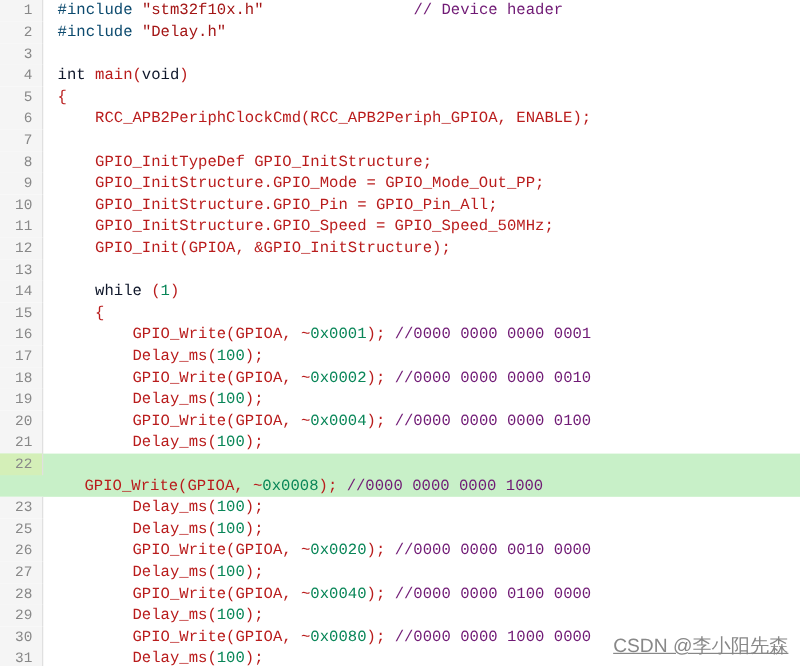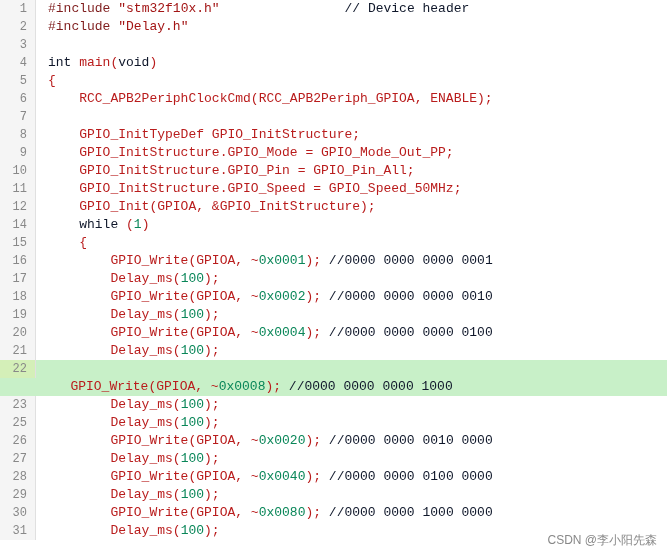--- a/index.html
+++ b/index.html
@@ -58,31 +58,32 @@
       padding-left: 8px;
       white-space: pre;
       color: #000000;
       font-size: 13px;
       line-height: 18px;
       flex: 1;
     }
     
     .kw { color: #0f172a; font-weight: normal; }
     .str { color: #a31515; }
-    .comment { color: #0f172a; }
+    .comment { color: #701a75; }
     .num { color: #098658; }
-    .macro { color: #7f1d1d; }
+    .macro { color: #0c4a6e; }
     .plain { color: #b91c1c; }
     .watermark {
       position: absolute;
       bottom: 6px;
       right: 10px;
       color: #888;
-      font-size: 12px;
+      font-size: 16px;
       font-family: Arial, sans-serif;
+      text-decoration: underline;
     }
   </style>
 </head>
 <body>
 
 <div class="code-container">
   <div class="code-area">
 
     <div class="code-line">
       <div class="line-num">1</div>
@@ -149,20 +150,25 @@
       <div class="line-indicator"></div>
       <div class="line-content"><span class="plain">    GPIO_InitStructure.GPIO_Speed = GPIO_Speed_50MHz;</span></div>
     </div>
 
     <div class="code-line">
       <div class="line-num">12</div>
       <div class="line-indicator"></div>
       <div class="line-content"><span class="plain">    GPIO_Init(GPIOA, &amp;GPIO_InitStructure);</span></div>
     </div>
 
+    <div class="code-line">
+      <div class="line-num">13</div>
+      <div class="line-indicator"></div>
+      <div class="line-content"></div>
+    </div>
 
     <div class="code-line">
       <div class="line-num">14</div>
       <div class="line-indicator"></div>
       <div class="line-content"><span class="plain">    </span><span class="kw">while</span><span class="plain"> (</span><span class="num">1</span><span class="plain">)</span></div>
     </div>
 
     <div class="code-line">
       <div class="line-num">15</div>
       <div class="line-indicator"></div>

